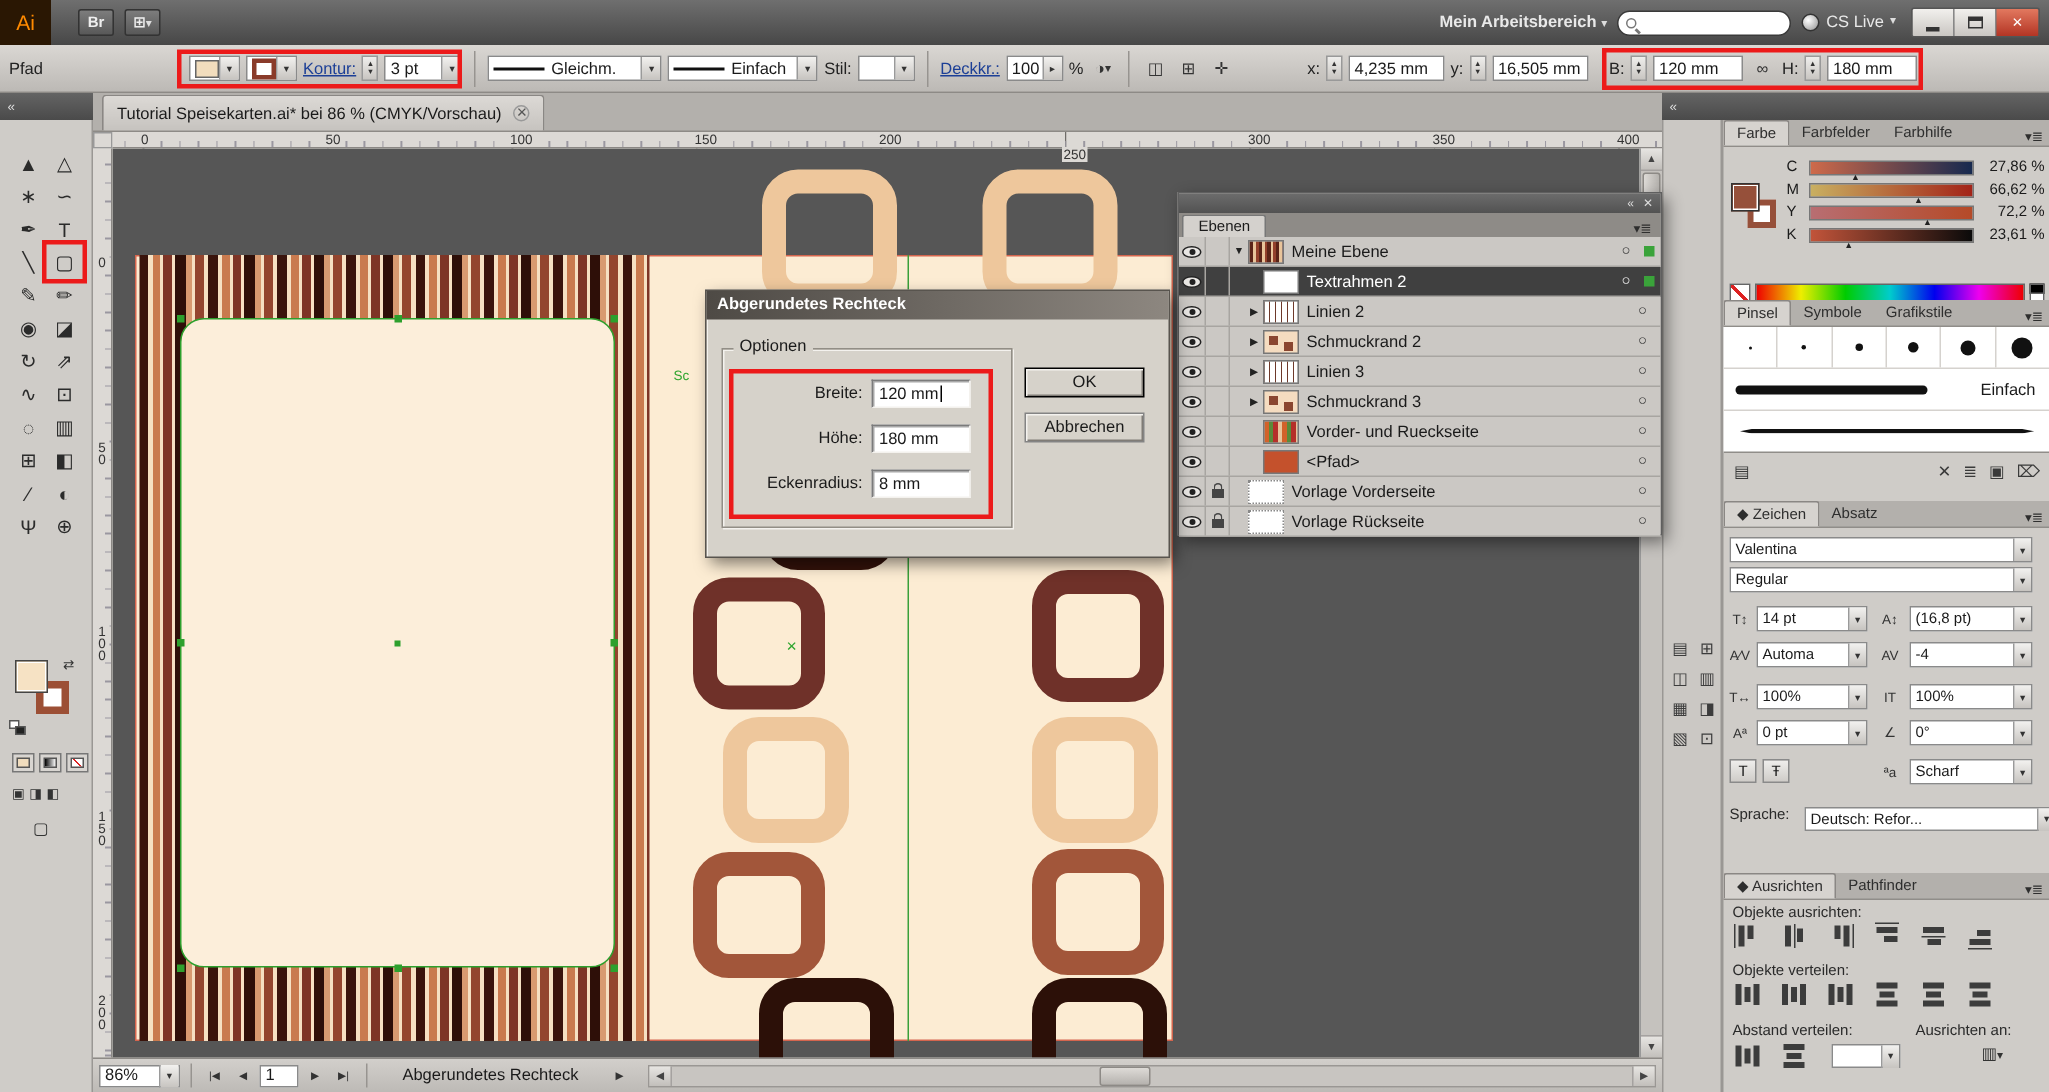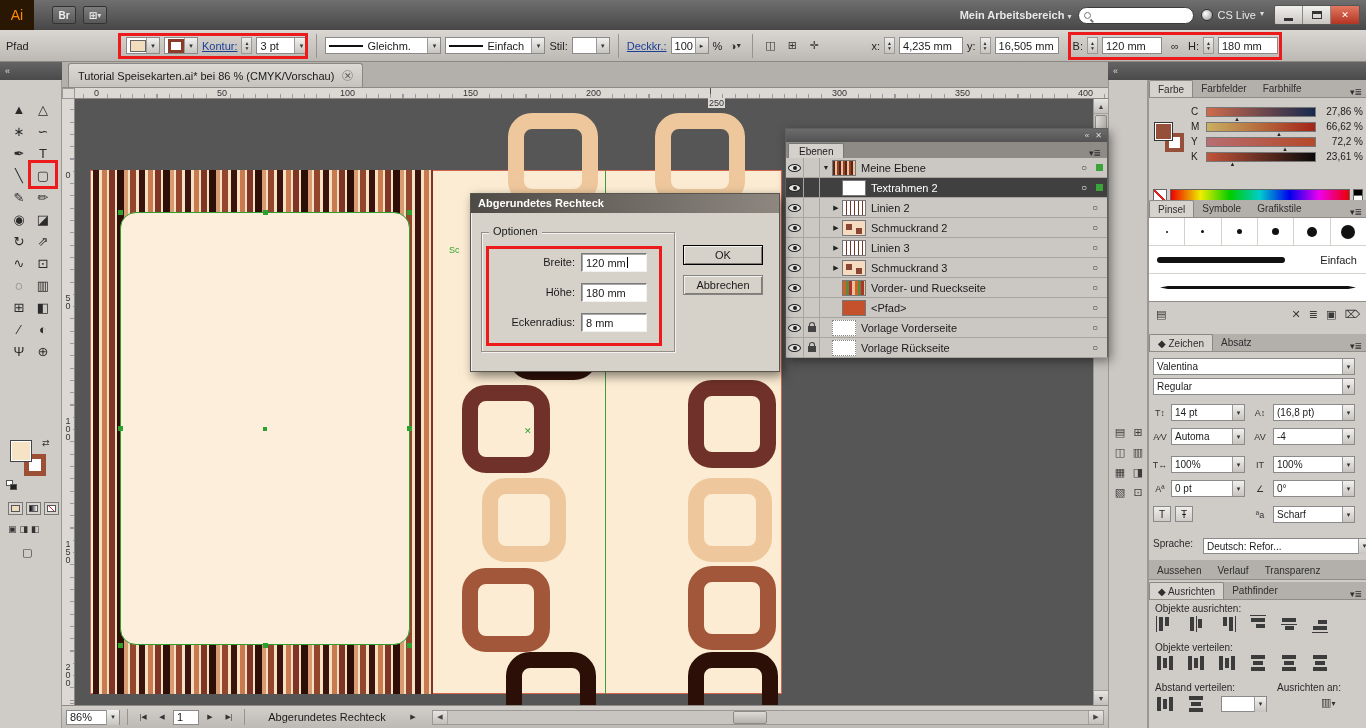--- a/index.html
+++ b/index.html
@@ -754,25 +754,20 @@
         <span>Scharf</span>
         <span class="arw">▾</span>
       </div>
     <span class="plabel" style="left:4px;top:186px">Sprache:</span>
     <div class="sdd" style="left:54px;top:186px;width:168px;height:16px">
         <span>Deutsch: Refor...</span>
         <span class="arw">▾</span>
       </div>
   </div>
 
-  <div class="ptabs" style="top:480px;height:20px">
-    <span class="ptab">Aussehen</span>
-    <span class="ptab">Verlauf</span>
-    <span class="ptab">Transparenz</span>
-  </div>
 
   <div class="ptabs" style="top:502px">
     <span class="ptab act">◆ Ausrichten</span>
     <span class="ptab">Pathfinder</span>
     <span class="pmenu">▾≣</span>
   </div>
   <div id="alignbody" style="position:absolute;left:0;top:520px;width:218px;height:128px">
     <span class="plabel" style="left:6px;top:3px">Objekte ausrichten:</span>
     <div class="alrow" style="left:6px;top:16px" id="al-row1">
         <span class="aln s">

